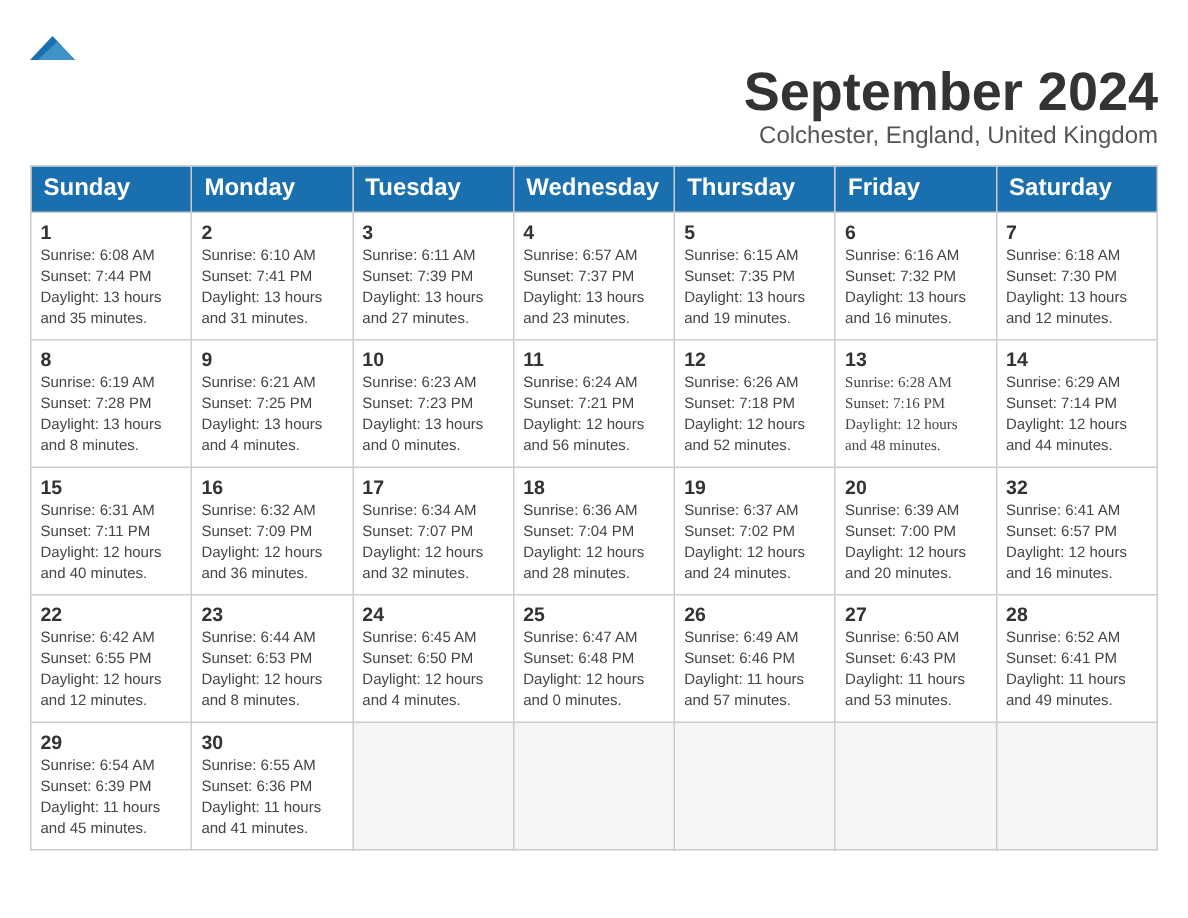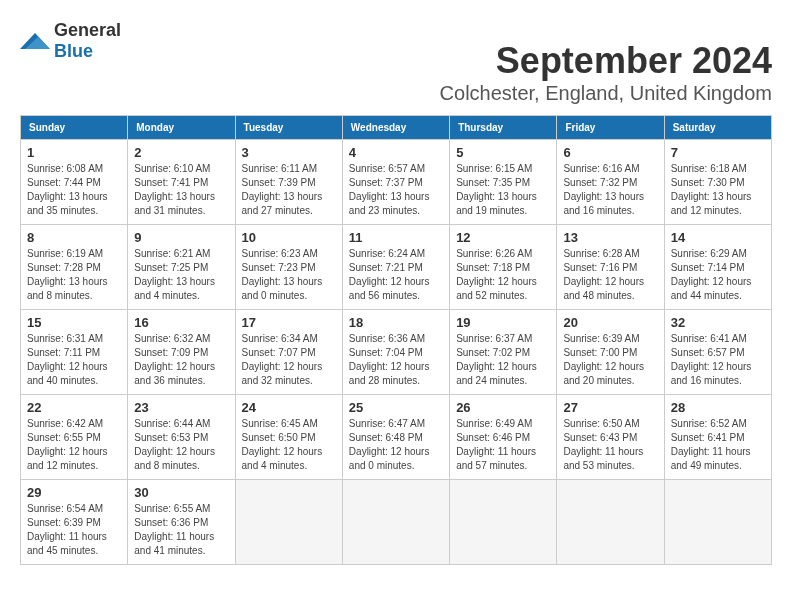--- a/index.html
+++ b/index.html
@@ -38,34 +38,34 @@
     .title-area {
       text-align: right;
     }
     .month-title {
       font-size: 36px;
       font-weight: bold;
       color: #333;
       margin-top: 20px;
     }
     .location-subtitle {
-      font-size: 20px;
+      font-size: 16px;
       color: #555;
     }
     .calendar-table {
       width: 100%;
       border-collapse: collapse;
       table-layout: fixed;
     }
     .calendar-table th {
       background-color: #1a6faf;
       color: white;
       text-align: left;
       padding: 6px 8px;
-      font-size: 10px;
+      font-size: 16px;
       font-weight: bold;
       border: 1px solid #ccc;
     }
     .calendar-table td {
       border: 1px solid #ccc;
       vertical-align: top;
       padding: 5px 6px;
       font-size: 10.5px;
       color: #333;
       height: 85px;
@@ -88,24 +88,20 @@
   </style>
 </head>
 <body>
 
 <div class="header-area">
   <div class="logo">
     <svg class="logo-icon" viewBox="0 0 30 24" xmlns="http://www.w3.org/2000/svg">
       <polygon points="0,20 15,4 30,20" fill="#1a6faf"></polygon>
       <polygon points="5,20 18,8 30,20" fill="#4fa3d4" opacity="0.7"></polygon>
     </svg>
-    <div>
-      <span class="logo-text-general">General</span><br>
-      <span class="logo-text-blue">Blue</span>
-    </div>
   </div>
   <div class="title-area">
     <div class="month-title">September 2024</div>
     <div class="location-subtitle">Colchester, England, United Kingdom</div>
   </div>
 </div>
 
 <table class="calendar-table">
   <thead>
     <tr>
@@ -201,21 +197,21 @@
         </td>
         <td>
           <span class="day-number">12</span>
           <div class="cell-info" style="white-space: pre-line;">Sunrise: 6:26 AM
 Sunset: 7:18 PM
 Daylight: 12 hours
 and 52 minutes.</div>
         </td>
         <td>
           <span class="day-number">13</span>
-          <div class="cell-info" style="white-space: pre-line;">Sunrise: 6:28 AM
+          <div class="cell-info" style="white-space: pre-line; font-family: Liberation Serif, serif;">Sunrise: 6:28 AM
 Sunset: 7:16 PM
 Daylight: 12 hours
 and 48 minutes.</div>
         </td>
         <td>
           <span class="day-number">14</span>
           <div class="cell-info" style="white-space: pre-line;">Sunrise: 6:29 AM
 Sunset: 7:14 PM
 Daylight: 12 hours
 and 44 minutes.</div>

